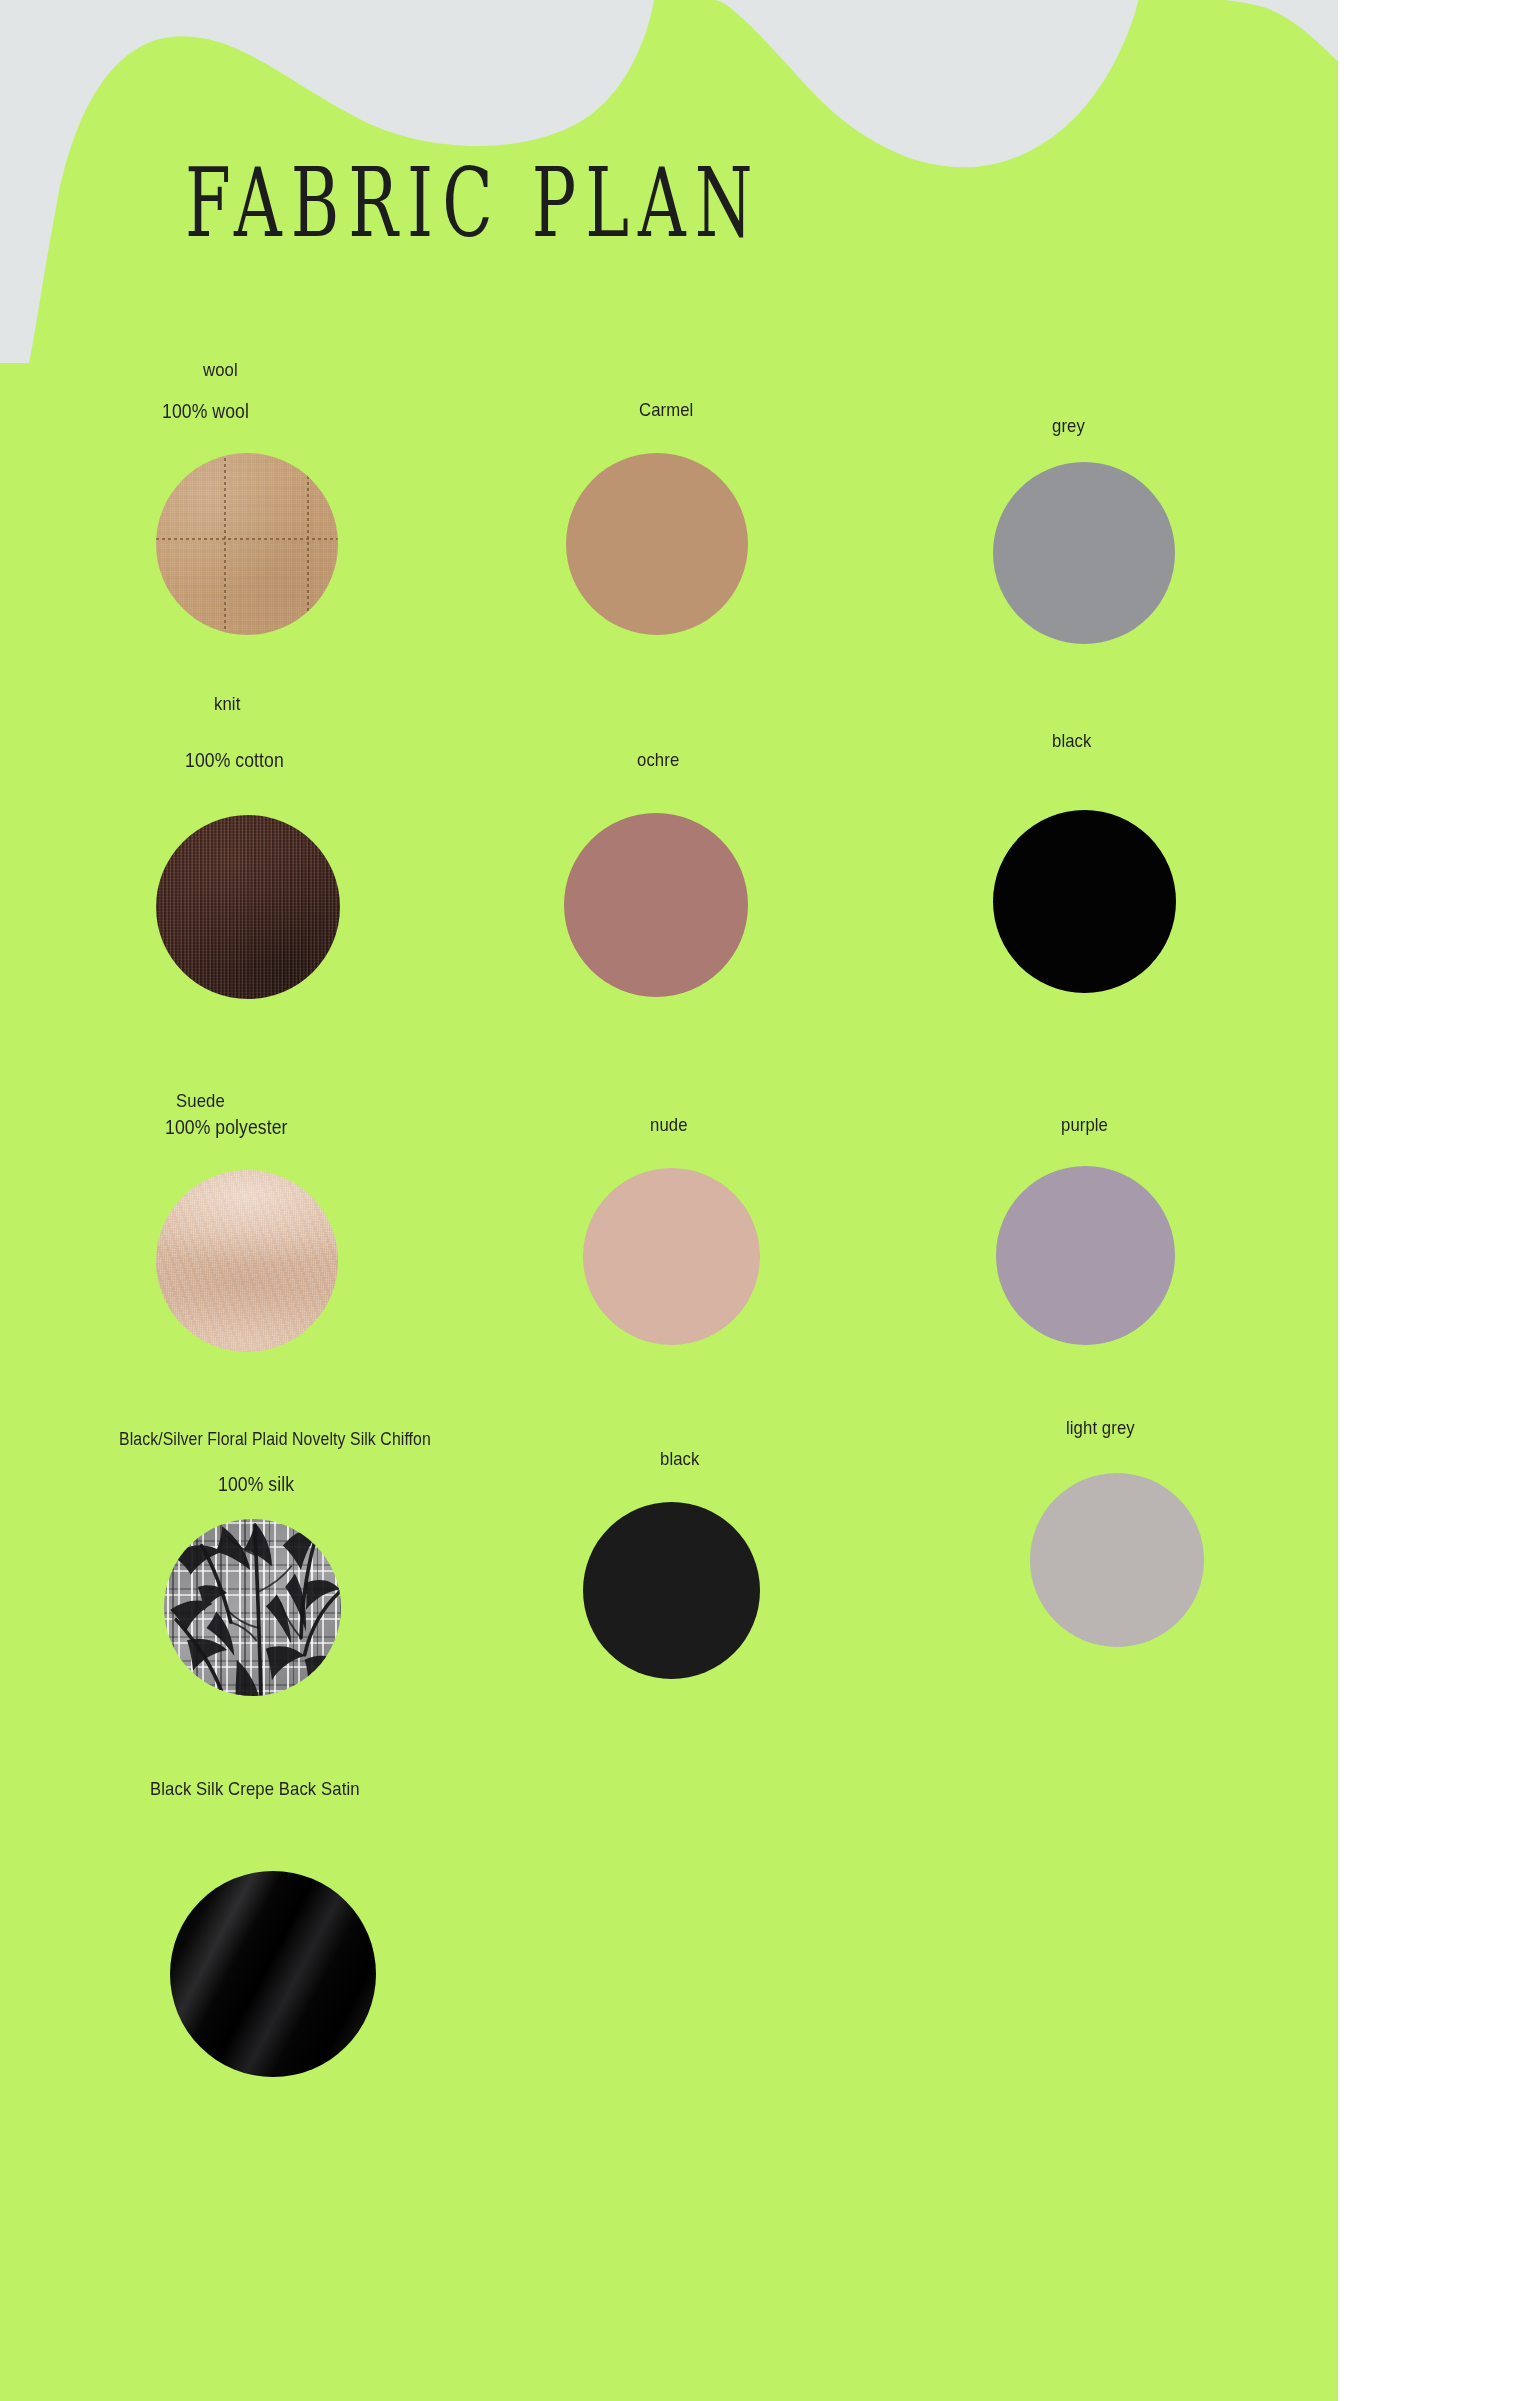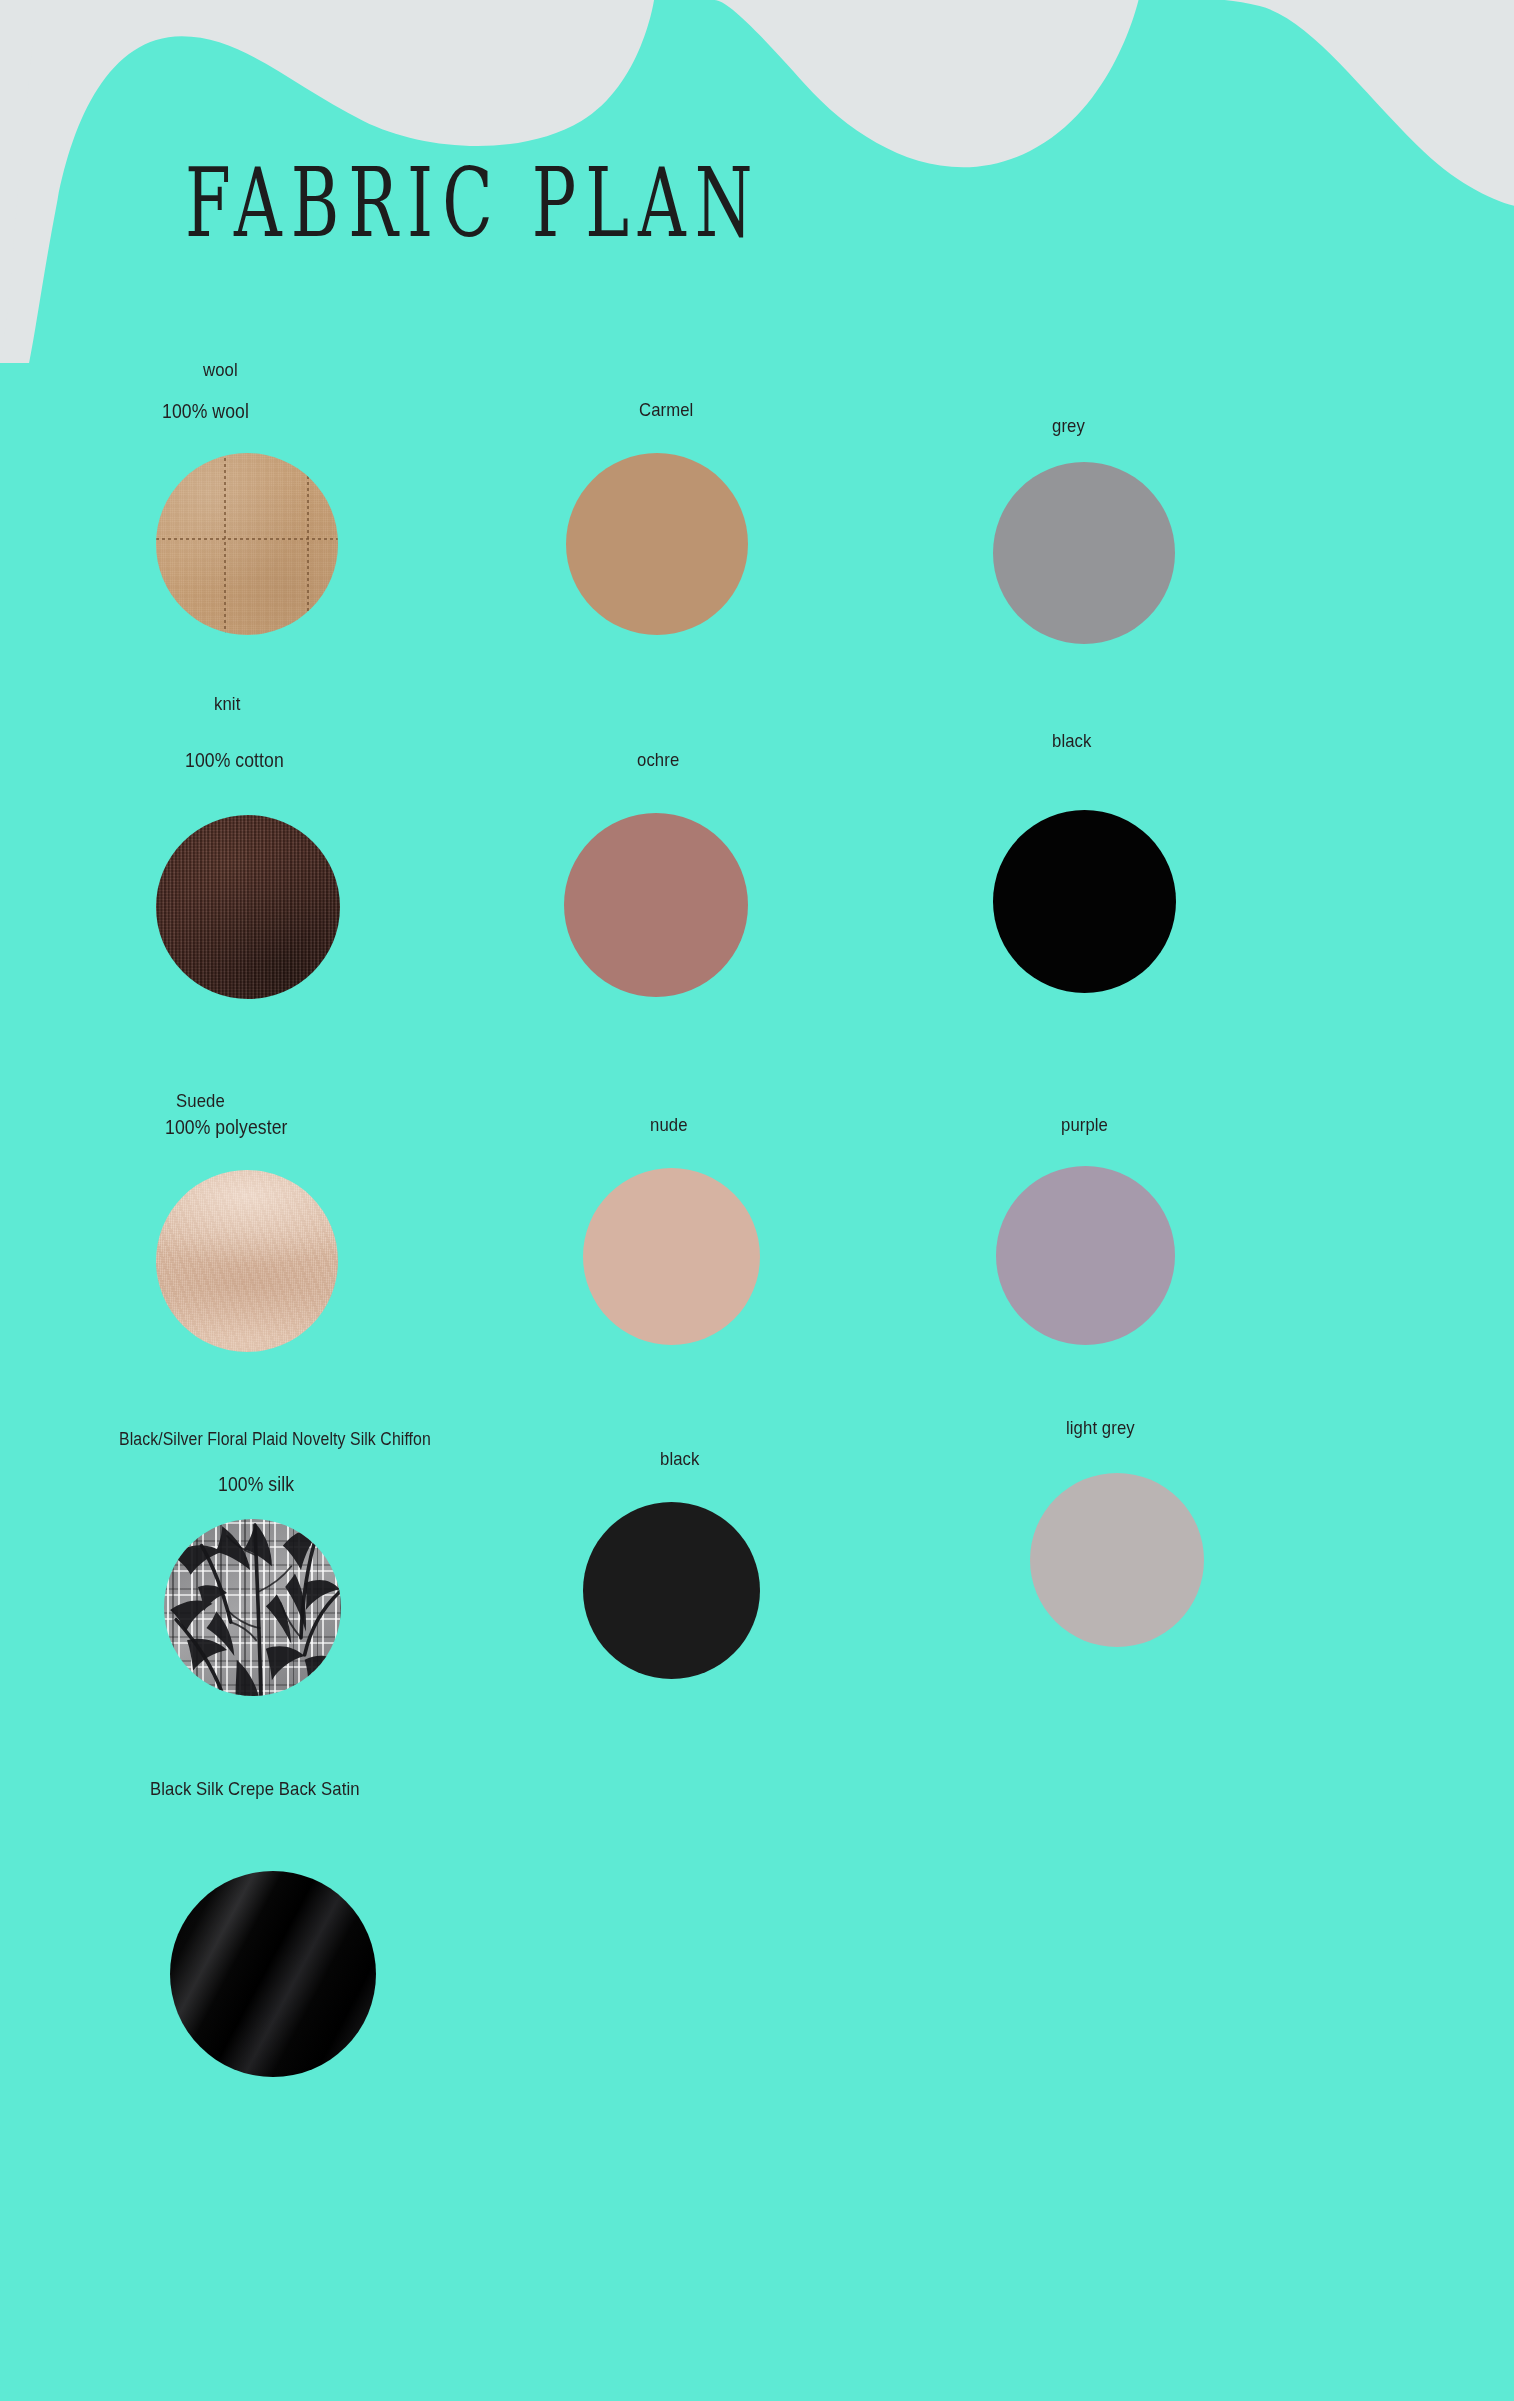--- a/index.html
+++ b/index.html
@@ -6,23 +6,23 @@
   html, body {
     margin: 0;
     padding: 0;
     background: #ffffff;
   }
   body {
     font-family: "Liberation Sans", sans-serif;
   }
   #page {
     position: relative;
-    width: 1514px;
+    width: 1338px;
     height: 2401px;
-    background: #5eead4;
+    background: #bef264;
     overflow: hidden;
   }
 
   
   .deco-layer {
     position: absolute;
     top: 0; left: 0;
     width: 1514px;
     height: 363px;
     pointer-events: none;

